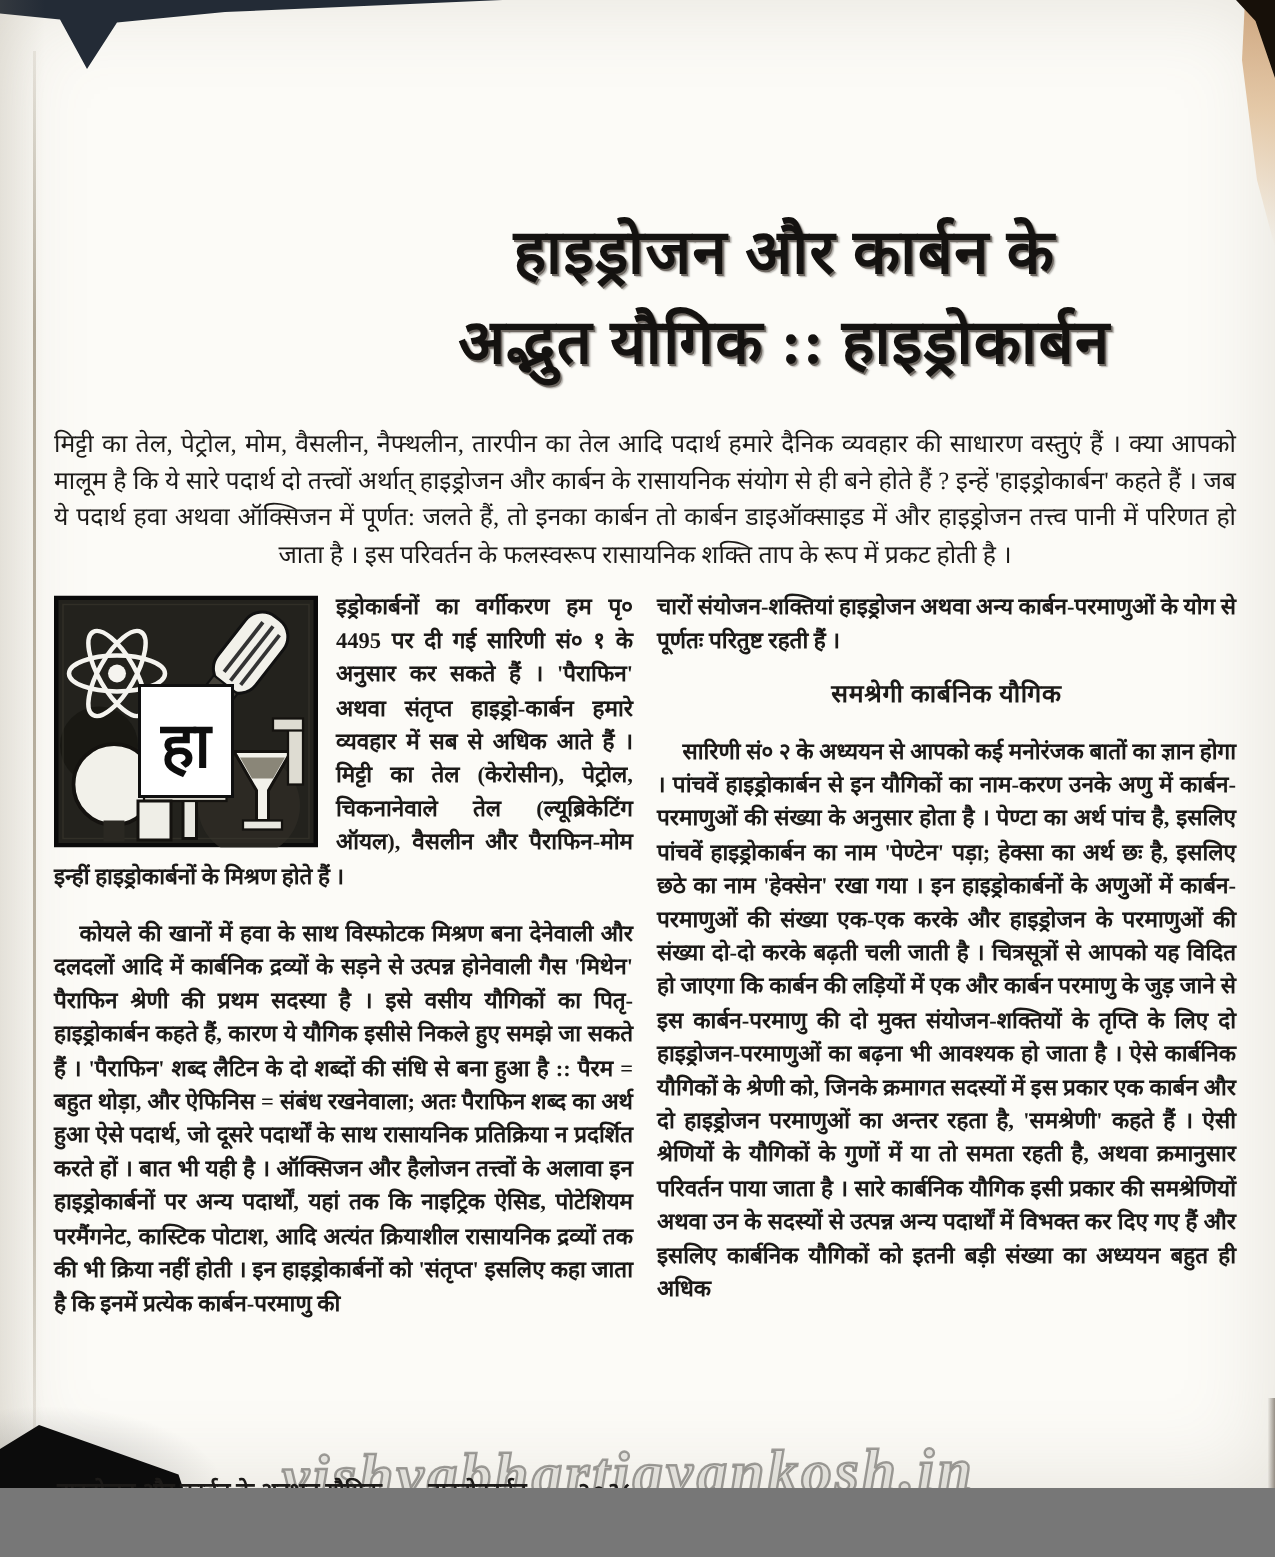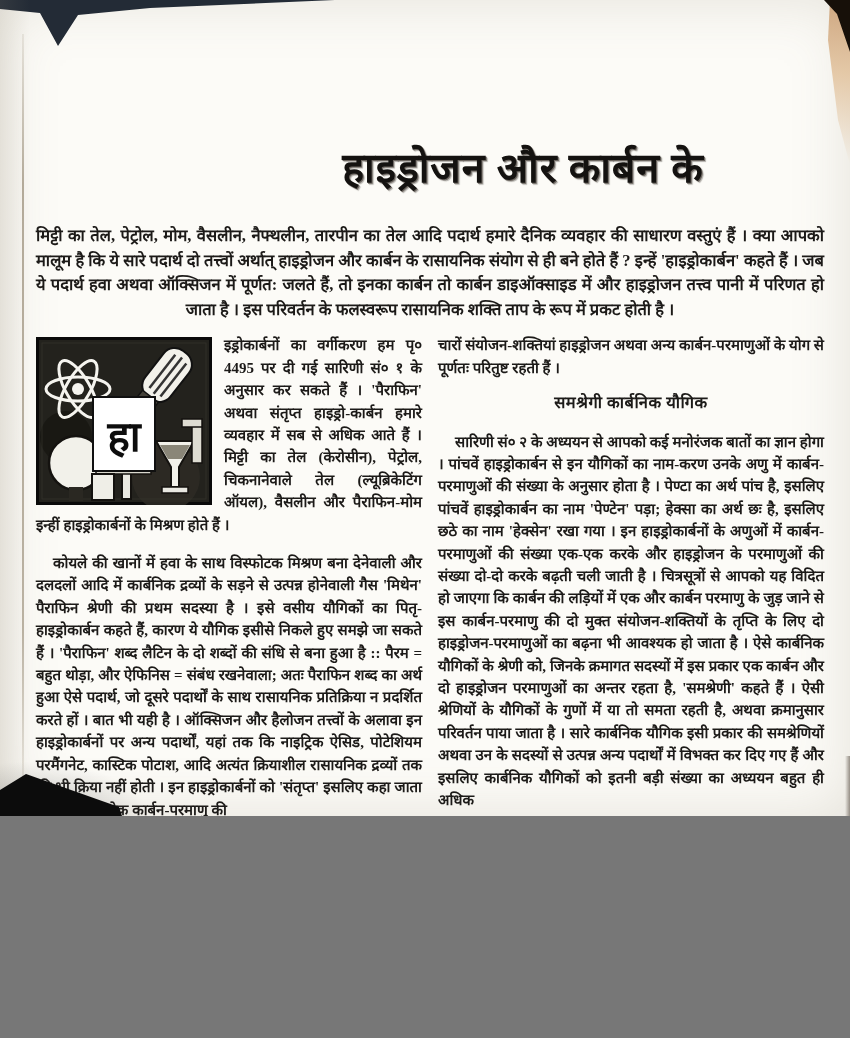--- a/index.html
+++ b/index.html
@@ -1,18 +1,18 @@
 <!DOCTYPE html>
 <html lang="hi"><head>
 <meta charset="utf-8">
 <style>
   html,body{margin:0;padding:0;background:#777;}
   .page{
     position:relative;
-    width:850px;height:816px;
+    width:850px;height:992px;
     margin:0 auto;
     background:#fcfbf7;
     overflow:hidden;
     font-family:"Liberation Serif","DejaVu Serif",serif;
     color:#1c1a18;
     box-shadow:inset 0 0 60px rgba(120,110,90,.18);
   }
   
   .art{position:absolute;pointer-events:none;}
   .art-top-left{
@@ -62,21 +62,21 @@
     line-height:60px;
     letter-spacing:1px;
     color:#141210;
     text-shadow:1px 1px 0 #6d6761,2px 2px 1px rgba(40,35,30,.35);
   }
   
   .intro{
     margin:26px 26px 0 36px;
     font-size:16.5px;
     line-height:24.6px;
-    font-weight:bold;
+    font-weight:normal;
     text-align:justify;
     text-align-last:center;
   }
   
   .columns{
     display:flex;
     gap:16px;
     margin:12px 26px 0 36px;
   }
   .col{width:50%;font-size:15px;line-height:22.4px;font-weight:bold;text-align:justify;}
@@ -128,20 +128,21 @@
   <div class="art art-right-tan"></div>
   <div class="art art-top-right-corner"></div>
   <div class="art art-left-shade"></div>
   <div class="art art-left-crease"></div>
   <div class="art art-bottom-left-glow"></div>
   <div class="art art-bottom-left"></div>
   <div class="art art-right-sliver"></div>
 
   <div class="title-block">
     <div>हाइड्रोजन और कार्बन के</div>
+    <div>अद्भुत यौगिक :: हाइड्रोकार्बन</div>
   </div>
 
   <p class="intro">मिट्टी का तेल, पेट्रोल, मोम, वैसलीन, नैफ्थलीन, तारपीन का तेल आदि पदार्थ हमारे दैनिक व्यवहार की साधारण वस्तुएं हैं । क्या आपको मालूम है कि ये सारे पदार्थ दो तत्त्वों अर्थात् हाइड्रोजन और कार्बन के रासायनिक संयोग से ही बने होते हैं ? इन्हें 'हाइड्रोकार्बन' कहते हैं । जब ये पदार्थ हवा अथवा ऑक्सिजन में पूर्णत: जलते हैं, तो इनका कार्बन तो कार्बन डाइऑक्साइड में और हाइड्रोजन तत्त्व पानी में परिणत हो जाता है । इस परिवर्तन के फलस्वरूप रासायनिक शक्ति ताप के रूप में प्रकट होती है ।</p>
 
   <div class="columns">
 
     <div class="col">
 
       <svg class="illus" viewBox="0 0 176 168">
         <rect x="1.5" y="1.5" width="173" height="165" fill="#23221d" stroke="#0a0a0a" stroke-width="3"></rect>

